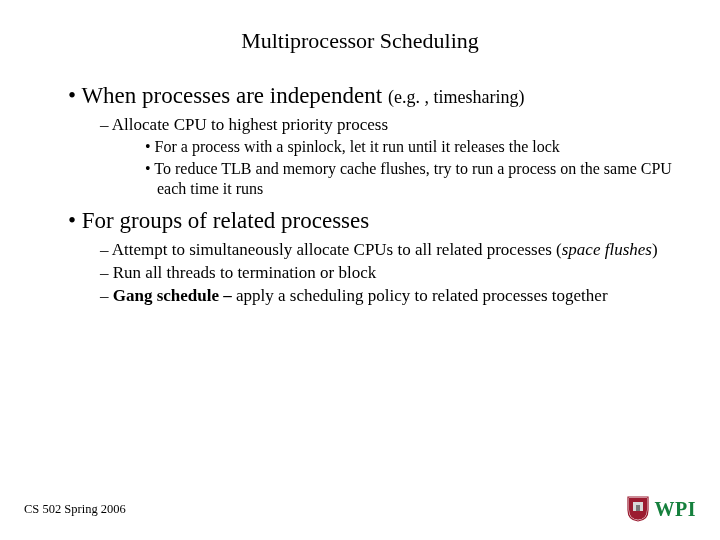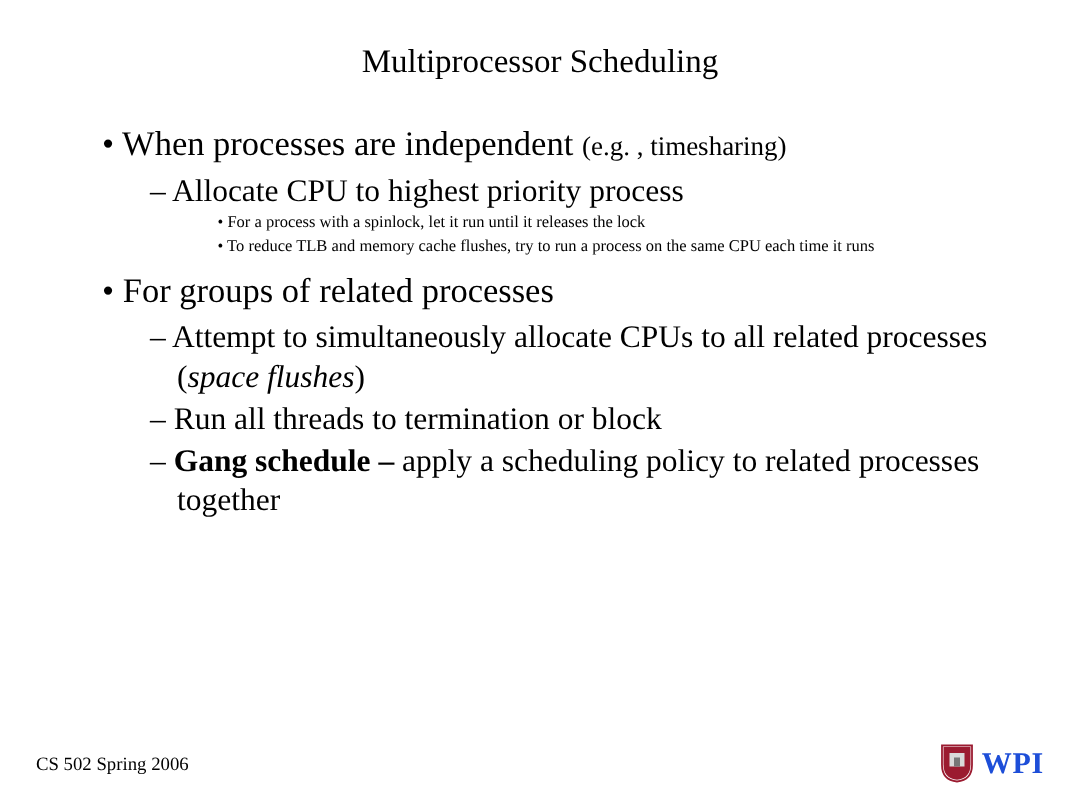--- a/index.html
+++ b/index.html
@@ -27,30 +27,30 @@
     font-size: 23px;
     margin-left: 28px;
     text-indent: -18px;
     padding-left: 18px;
     line-height: 1.25;
     margin-bottom: 3px;
   }
   .bullet-l1::before { content: "• "; }
   .paren { font-size: 18px; margin-top: 42px; }
   .bullet-l2 {
-    font-size: 21px;
+    font-size: 17px;
     margin-left: 60px;
     text-indent: -18px;
     padding-left: 18px;
     line-height: 1.25;
     margin-bottom: 2px;
   }
   .bullet-l2::before { content: "– "; }
   .bullet-l3 {
-    font-size: 11px;
+    font-size: 16px;
     margin-left: 105px;
     text-indent: -12px;
     padding-left: 12px;
     line-height: 1.25;
     margin-bottom: 2px;
   }
   .bullet-l3::before { content: "• "; }
   .gap { height: 6px; }
   .italic { font-style: italic; }
   .bold { font-weight: bold; }
@@ -80,21 +80,21 @@
   }
   .wpi-shield {
     width: 22px;
     height: 26px;
     position: relative;
   }
   .wpi-text {
     font-family: Georgia, serif;
     font-weight: bold;
     font-size: 20px;
-    color: #1d4ed8;
+    color: #15803d;
     letter-spacing: 0.5px;
   }
 </style>
 </head>
 <body>
 
 <div class="slide">
   <h1 class="title">Multiprocessor Scheduling</h1>
 
   <div class="bullet-l1"><span>When processes are independent </span><span class="paren">(e.g. , timesharing)</span></div>

